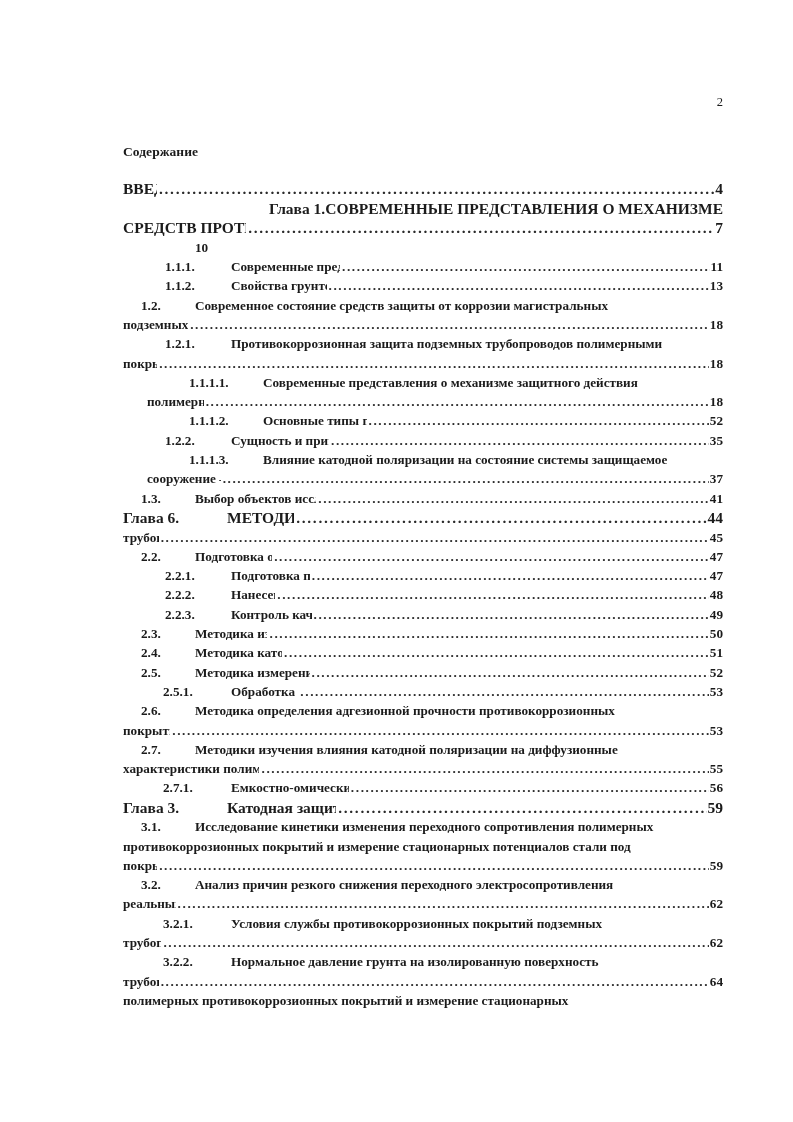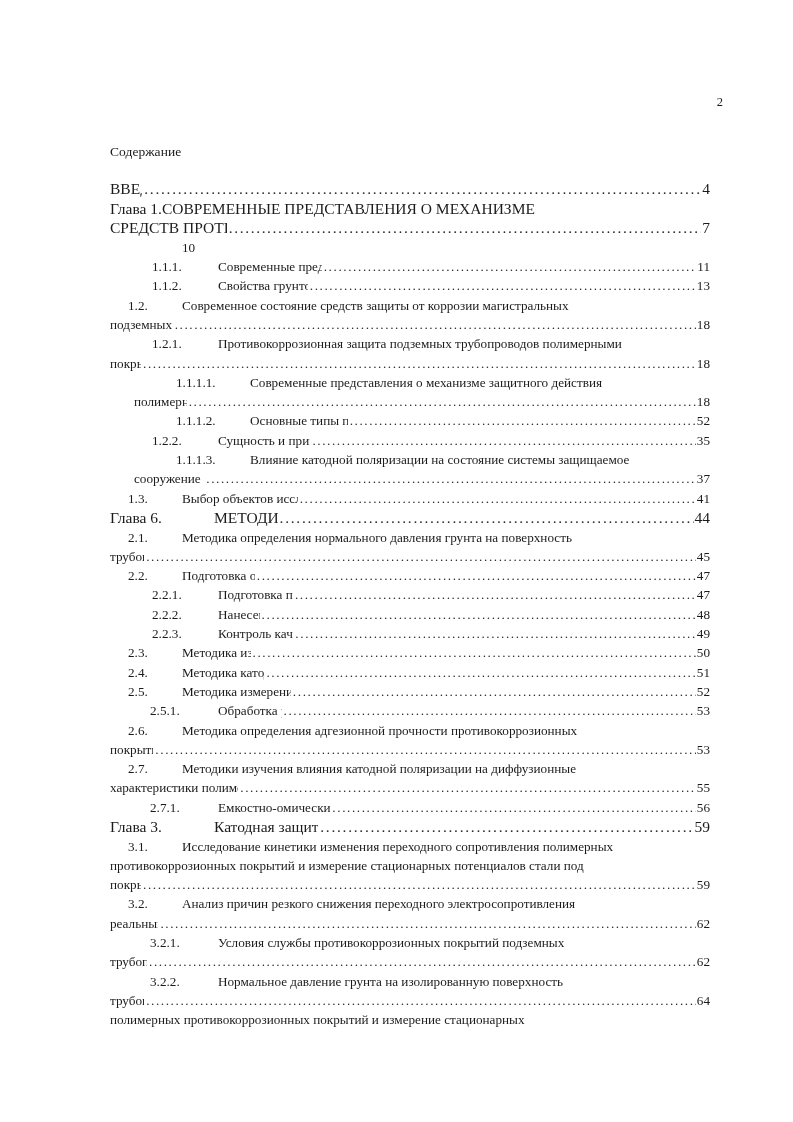--- a/index.html
+++ b/index.html
@@ -30,22 +30,23 @@
     width: 600px;
     text-align: right;
     font-size: 12.5px;
     line-height: 14px;
     letter-spacing: 0.1px;
   }
 
   .content {
     position: absolute;
     top: 143px;
-    left: 110px;
+    left: 123px;
     width: 600px;
+    font-weight: bold;
   }
 
   .toc-heading {
     font-size: 13.5px;
     line-height: 17px;
     margin: 0 0 19px 0;
     letter-spacing: 0.05px;
   }
 
   
@@ -104,20 +105,21 @@
     min-width: 104px;
   }
   .lvl0 .leader-fill { letter-spacing: 1.7px; }
 
   .lvl0-block {
     font-size: 15.5px;
     line-height: 19.6px;
   }
   .lvl0-block .capline {
     display: block;
+    text-align: right;
   }
 
   
   .lvl1 {
     font-size: 13.2px;
     line-height: 19.3px;
     padding-left: 18px;
   }
   .lvl1 .num { min-width: 54px; }
   .lvl1 .cont { margin-left: -18px; }
@@ -298,23 +300,20 @@
     <div class="toc-entry lvl0">
       <div class="leader-wrap">
         <span class="num">Глава 6.</span>
         <span class="leader-text">МЕТОДИКИ ИССЛЕДОВАНИЙ</span>
         <span class="leader-fill"></span>
         <span class="pg">44</span>
       </div>
     </div>
 
     <div class="toc-entry lvl1">
-      <div class="textline">
-        <span class="num">2.1.</span><span class="title">Методика определения нормального давления грунта на поверхность</span>
-      </div>
       <div class="cont">
         <div class="contline">
           <span class="leader-text">трубопровода</span>
           <span class="leader-fill"></span>
           <span class="pg">45</span>
         </div>
       </div>
     </div>
 
     <div class="toc-entry lvl1">

